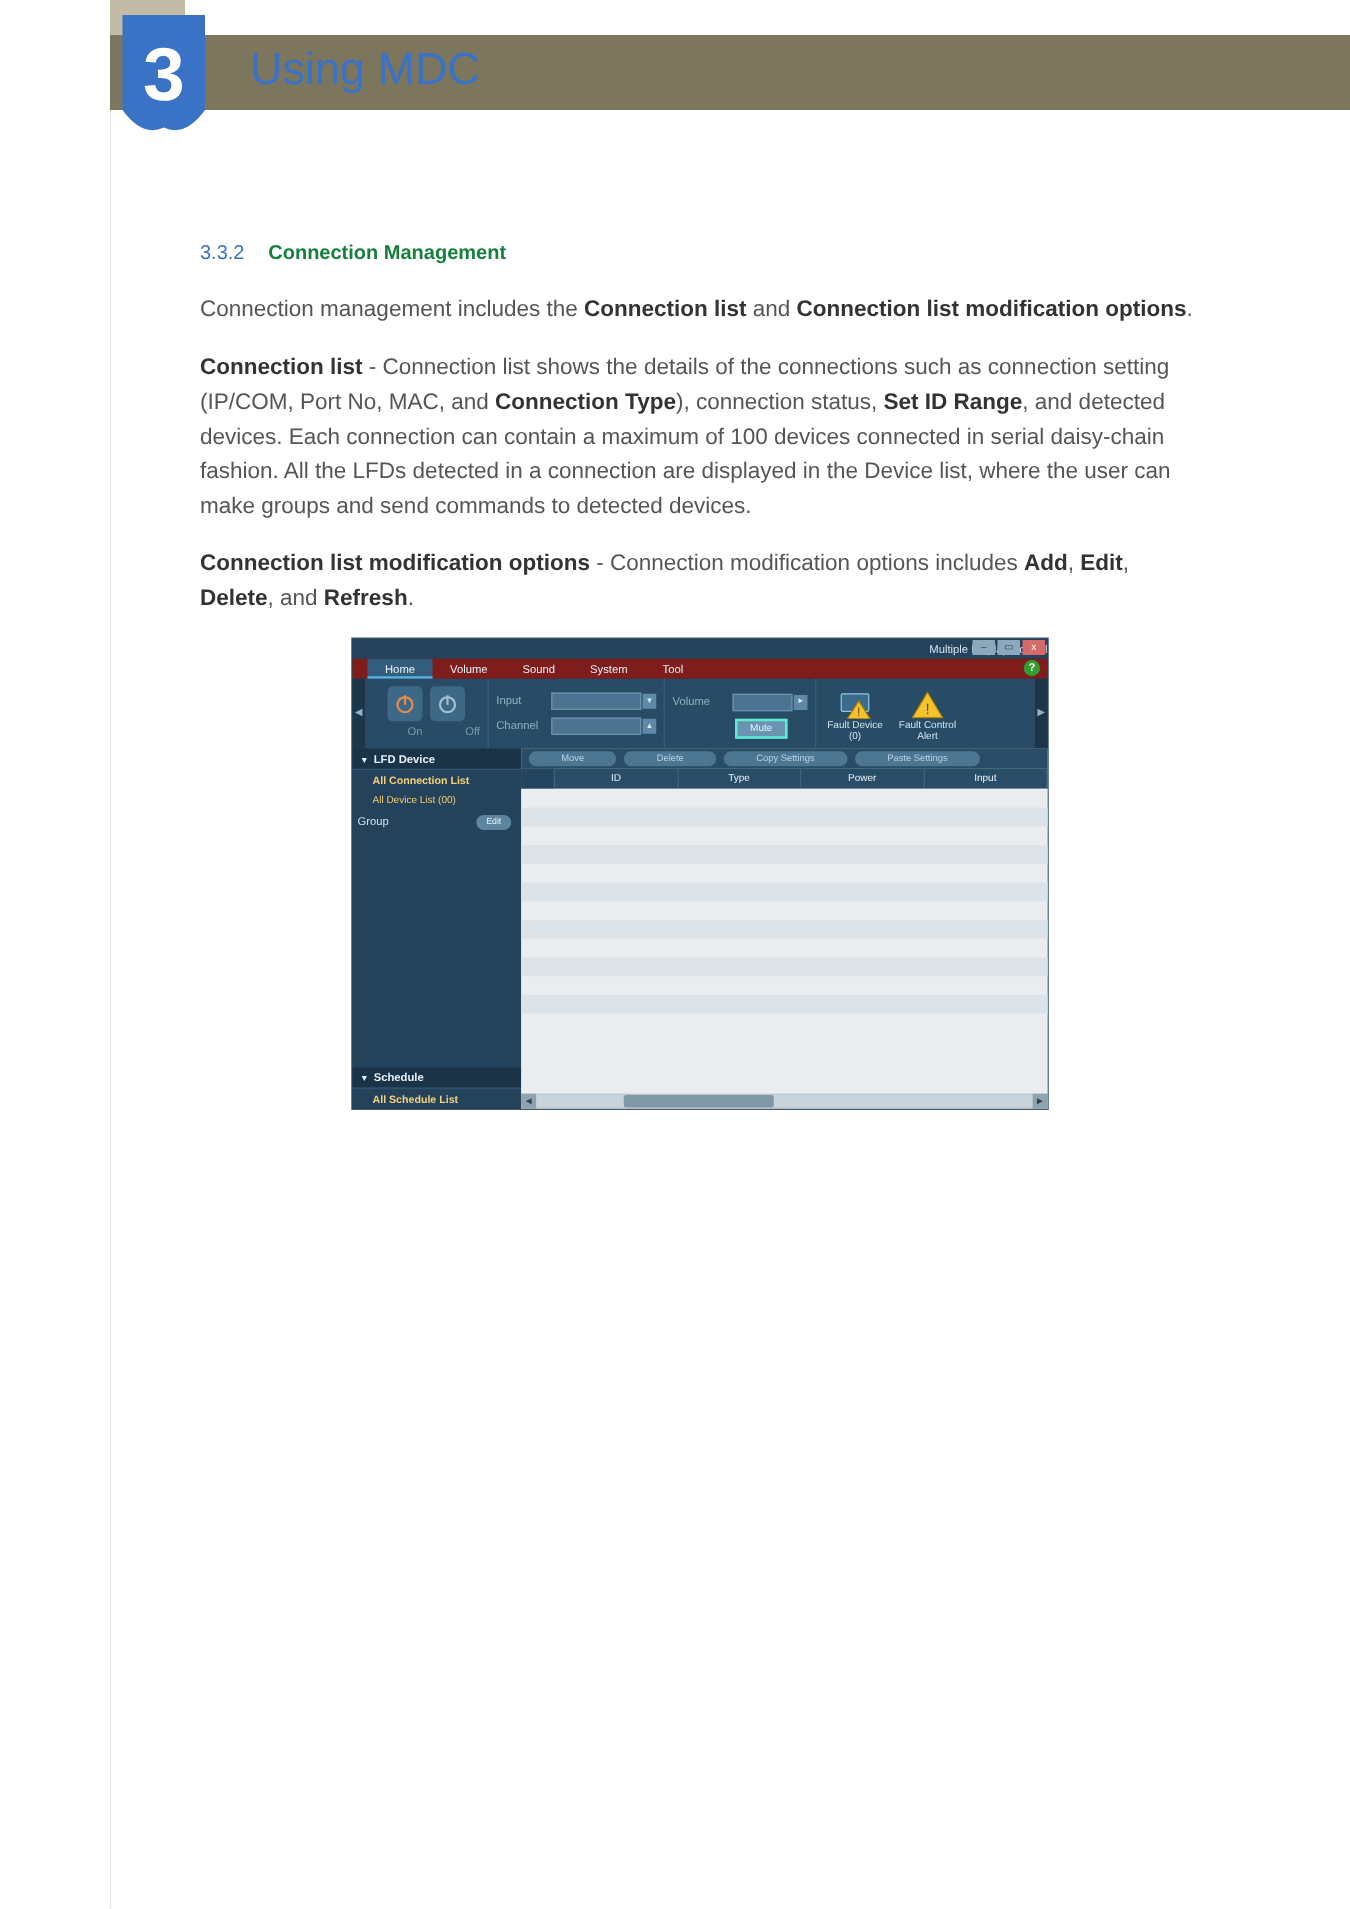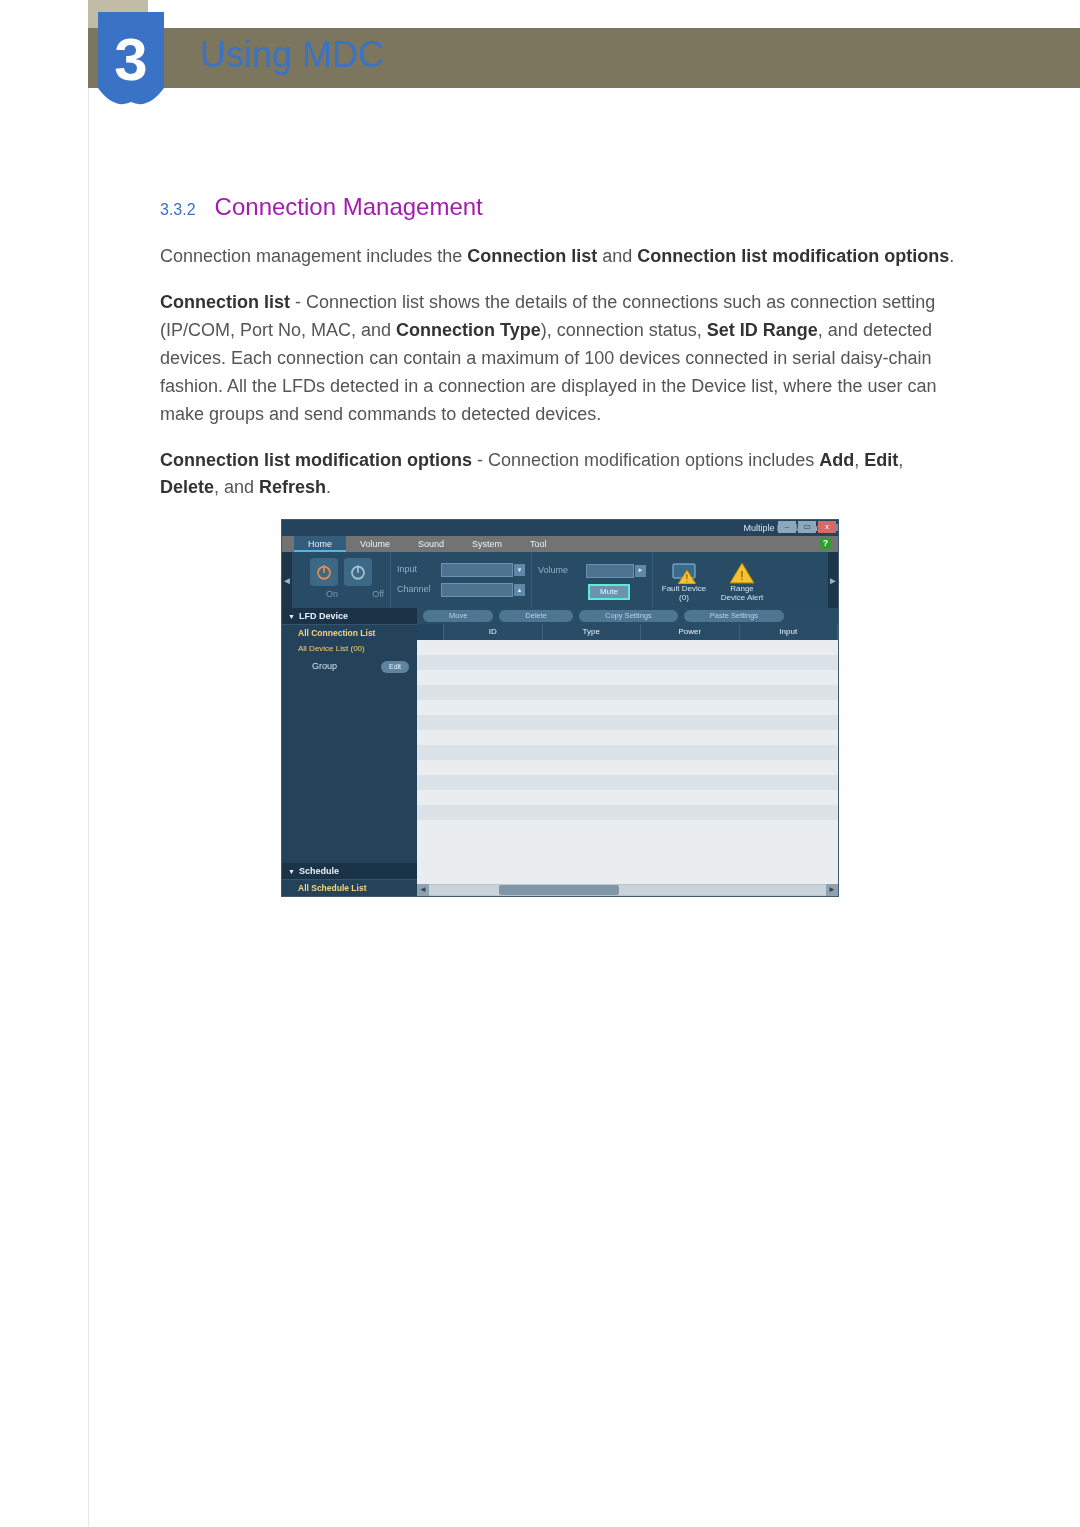--- a/index.html
+++ b/index.html
@@ -9,34 +9,34 @@
   .left-strip{position:absolute;left:88px;top:0;width:60px;height:28px;background:#c2bba5;}
   .header-band{position:absolute;left:88px;top:28px;right:0;height:60px;background:#7d765f;}
   .chapter-badge{position:absolute;left:96px;top:10px;width:70px;height:100px;}
   .chapter-badge svg{width:100%;height:100%;}
   .chapter-num{position:absolute;left:0;top:0;width:70px;text-align:center;font-size:60px;font-weight:700;color:#fff;line-height:100px;}
   .chapter-title{position:absolute;left:200px;top:34px;font-size:36px;color:#3a72c6;font-weight:400;}
 
   
   .content{position:absolute;left:160px;top:188px;width:800px;font-size:18px;line-height:1.55;color:#555;}
   .sec-num{color:#3a72c6;font-size:16px;font-weight:400;margin-right:14px;}
-  .sec-title{color:#a21caf;font-size:24px;font-weight:400;}
+  .sec-title{color:#15803d;font-size:16px;font-weight:700;}
   .para{margin:18px 0;}
   b{color:#333;font-weight:700;}
 
   
   .app{width:556px;height:376px;margin:18px auto 0;background:#1e3347;box-shadow:0 0 0 1px #3f5a71;font-size:9px;color:#cfe2ee;position:relative;}
   .titlebar{height:16px;background:#25435c;color:#d7e6f2;text-align:right;line-height:16px;position:relative;font-size:9px;}
   .winbtns{position:absolute;right:2px;top:1px;display:flex;}
   .winbtn{width:18px;height:12px;margin-left:2px;display:flex;align-items:center;justify-content:center;font-size:8px;color:#2b3d4c;}
   .winbtn.min{background:#8aa9bd;}
   .winbtn.max{background:#8aa9bd;}
   .winbtn.close{background:#d46a6a;color:#fff;}
 
-  .menubar{height:16px;background:#737373;display:flex;padding-left:12px;position:relative;}
+  .menubar{height:16px;background:#7f1d1d;display:flex;padding-left:12px;position:relative;}
   .menuitem{padding:0 14px;line-height:16px;color:#e8f2fa;}
   .menuitem.active{background:#335d7d;border-bottom:2px solid #58b4e8;}
   .helpdot{position:absolute;right:6px;top:1px;width:13px;height:13px;border-radius:50%;background:#2f9e2f;color:#fff;text-align:center;line-height:13px;font-weight:700;font-size:9px;}
 
   .toolbar{height:56px;background:#284c65;display:flex;align-items:flex-start;position:relative;}
   .arrow-l,.arrow-r{width:10px;height:56px;background:#1c3548;color:#8fb3c9;display:flex;align-items:center;justify-content:center;font-size:10px;}
   .tb-group{display:flex;flex-direction:column;align-items:center;justify-content:center;height:52px;padding:2px 6px;border-right:1px solid #3a5f7a;}
   .pwr{display:flex;gap:6px;}
   .pwrbtn{width:28px;height:28px;border-radius:4px;background:#3d6886;display:flex;align-items:center;justify-content:center;}
   .pwrbtn svg{width:18px;height:18px;}
@@ -52,21 +52,21 @@
   .fault-col{display:flex;flex-direction:column;align-items:center;width:50px;}
   .fault-ico{width:26px;height:22px;}
   .fault-lab{text-align:center;font-size:8px;color:#d0e4f1;line-height:1.1;margin-top:1px;}
 
   .workspace{position:absolute;left:0;right:0;top:88px;bottom:0;display:flex;}
   .sidebar{width:135px;background:#24435b;display:flex;flex-direction:column;}
   .side-h{height:16px;line-height:16px;background:#1a3346;padding-left:6px;color:#e6f2fb;font-weight:700;}
   .side-h .tri{display:inline-block;margin-right:4px;font-size:7px;color:#e6f2fb;}
   .side-link{height:16px;line-height:16px;padding-left:16px;color:#f7d27a;font-size:8.5px;font-weight:700;border-top:1px solid #335571;}
   .side-sub{height:16px;line-height:16px;padding-left:16px;color:#f5cf74;font-size:8px;}
-  .side-row{display:flex;align-items:center;height:20px;padding-left:30px;color:#cfe2ee;text-align:right;}
+  .side-row{display:flex;align-items:center;height:20px;padding-left:4px;color:#cfe2ee;text-align:right;}
   .editbtn{margin-left:auto;margin-right:8px;width:28px;height:12px;border-radius:6px;background:#5d85a0;color:#e8f3fb;font-size:7px;display:flex;align-items:center;justify-content:center;}
   .side-spacer{flex:1;}
 
   .main{flex:1;display:flex;flex-direction:column;background:#d2dadf;}
   .actionbar{height:16px;background:#2a4d67;display:flex;align-items:center;padding-left:6px;gap:6px;}
   .abtn{height:12px;padding:0 26px;border-radius:6px;background:#4d7693;color:#b8d3e3;font-size:7.5px;line-height:12px;}
   .colhead{height:16px;display:flex;background:#294d67;color:#e8f3fb;font-size:8px;}
   .colhead div{flex:1;text-align:center;line-height:16px;border-right:1px solid #3c6480;}
   .colhead div:first-child{flex:0 0 26px;background:#244560;}
   .rows{flex:1;background:#e9edf0;}
@@ -191,21 +191,21 @@
                 <polygon points="16,8 25,22 7,22" fill="#f4c32f" stroke="#b38400"></polygon>
                 <text x="16" y="20" text-anchor="middle" font-size="10" fill="#6b4d00">!</text>
               </svg>
               <div class="fault-lab">Fault Device (0)</div>
             </div>
             <div class="fault-col">
               <svg class="fault-ico" viewBox="0 0 26 22">
                 <polygon points="13,1 25,21 1,21" fill="#f4c32f" stroke="#b38400"></polygon>
                 <text x="13" y="18" text-anchor="middle" font-size="12" fill="#6b4d00">!</text>
               </svg>
-              <div class="fault-lab">Range Device Alert</div>
+              <div class="fault-lab">Fault Control Alert</div>
             </div>
           </div>
         </div>
 
         <div style="flex:1"></div>
         <div class="arrow-r">►</div>
       </div>
 
       <div class="workspace">
         <div class="sidebar">

